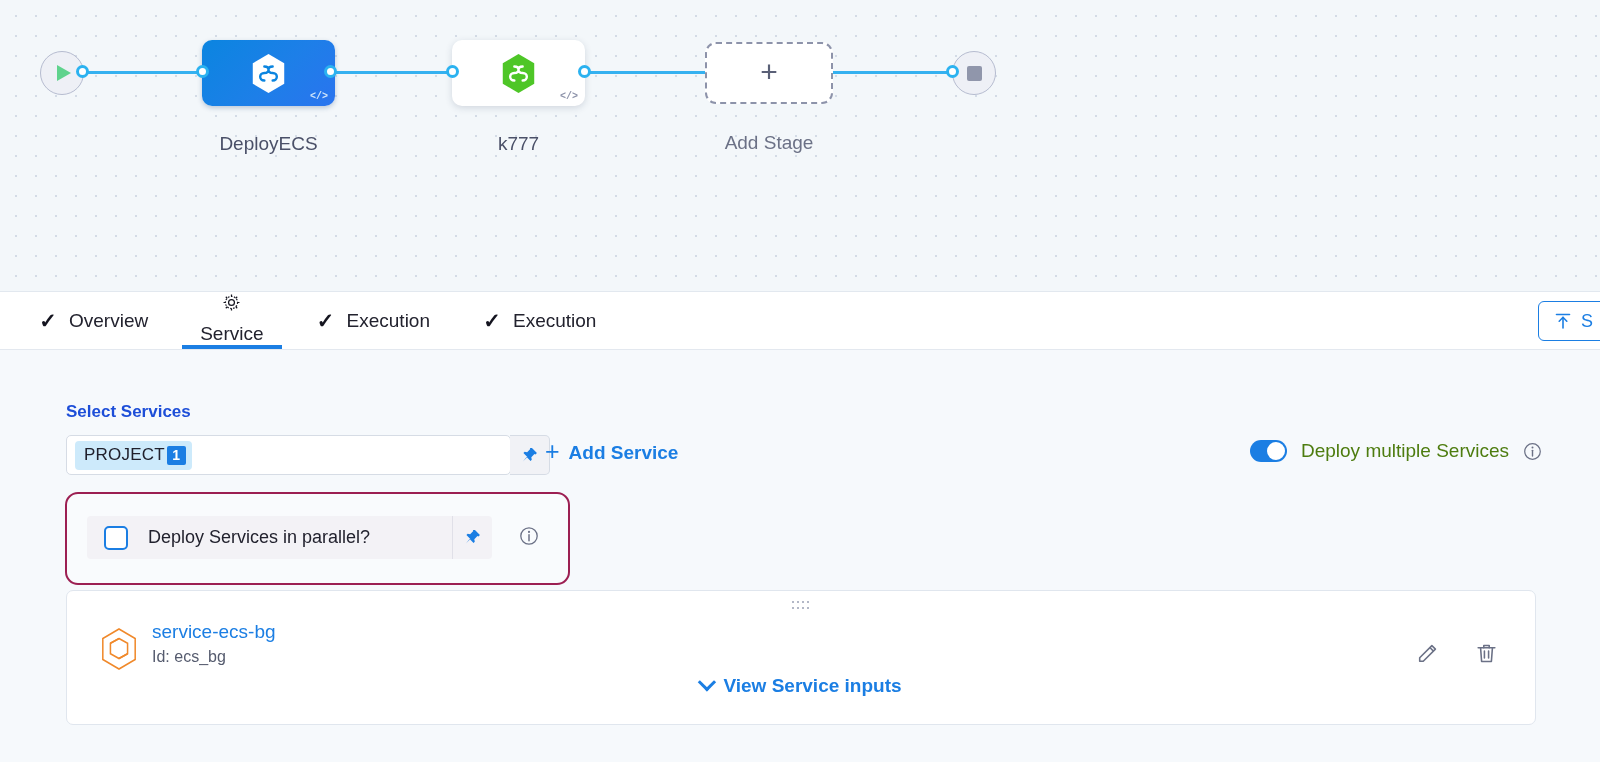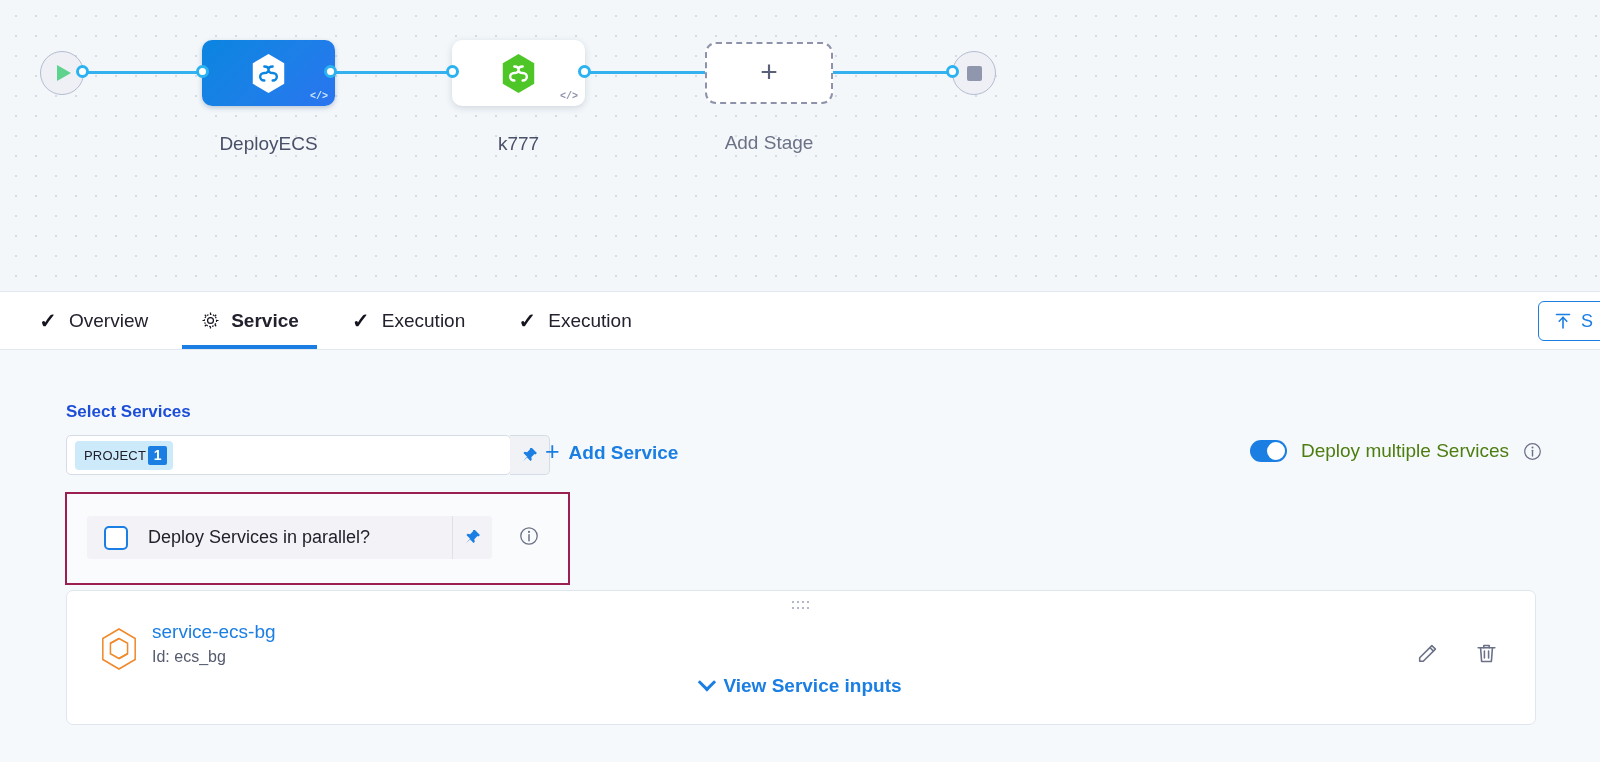--- a/index.html
+++ b/index.html
@@ -90,21 +90,21 @@
     position:absolute; left:0; top:292px; width:1600px; height:58px;
     background:#ffffff; border-bottom:1px solid #e3e8ef;
     display:flex; align-items:stretch;
   }
   .tab{
     display:flex; align-items:center; gap:11px; padding:0 26px;
     font-size:19px; color:#22222e; cursor:pointer; position:relative;
     white-space:nowrap;
   }
   .tab:first-child{ padding-left:38px; }
-  .tab.active{ font-weight:bold; }
+  .tab.active{ font-weight:normal;flex-direction:column; }
   .tab.active::after{
     content:""; position:absolute; left:8px; right:8px; bottom:0;
     height:4px; background:#1b7ee3;
   }
   .tab-icon{ display:inline-flex; width:20px; height:20px; align-items:center; justify-content:center; }
   .check-glyph{ font-size:21px; line-height:1; color:#14141f; font-weight:bold; }
 
   #save-template-btn{
     position:absolute; right:-8px; top:9px; height:40px;
     border:1px solid #1b7ee3; border-radius:6px; background:#fff;
@@ -126,21 +126,21 @@
   
   #services-select{
     position:absolute; left:66px; top:85px; width:445px; height:40px;
     background:#ffffff; border:1px solid #d6dce5; border-radius:5px;
     display:flex; align-items:center;
   }
   #project-tag{
     margin-left:8px; height:29px; background:#cdeafb; border-radius:4px;
     display:flex; align-items:center; gap:0px; padding:0 6px 0 9px;
   }
-  #project-tag-label{ font-size:13px; color:#20202c; letter-spacing:.2px;}
+  #project-tag-label{ font-size:17px; color:#20202c; letter-spacing:.2px;}
   #project-tag-count{
     background:#1b7ee3; color:#fff; font-size:14px; font-weight:bold;
     width:19px; height:19px; border-radius:2px; display:flex;
     align-items:center; justify-content:center; margin-left:2px;
   }
   .pin-box{
     width:40px; height:40px; background:#f1f2f6; border:1px solid #d6dce5;
     border-left:none; border-radius:0 5px 5px 0;
     display:flex; align-items:center; justify-content:center;
     position:absolute; right:-40px; top:-1px;
@@ -162,21 +162,21 @@
   }
   #deploy-multiple-toggle::after{
     content:""; position:absolute; right:2px; top:2px; width:18px; height:18px;
     border-radius:50%; background:#fff;
   }
   #deploy-multiple-label{ font-size:19px; color:#4d7c0f; }
 
   
   #parallel-highlight{
     position:absolute; left:65px; top:142px; width:505px; height:93px;
-    border:2px solid #9c1f52; background:#f9fbfd; border-radius:0;
+    border:2px solid #9c1f52; background:#f9fbfd; border-radius:13px;
   }
   #parallel-row{
     position:absolute; left:20px; top:22px; width:405px; height:43px;
     background:#f3f2f6; border-radius:4px; display:flex; align-items:center;
   }
   #parallel-checkbox{
     width:24px; height:24px; border:2px solid #1b7ee3; border-radius:5px;
     background:#fff; margin-left:17px; flex:none;
   }
   #parallel-label{ font-size:18px; color:#22222e; margin-left:20px; }

